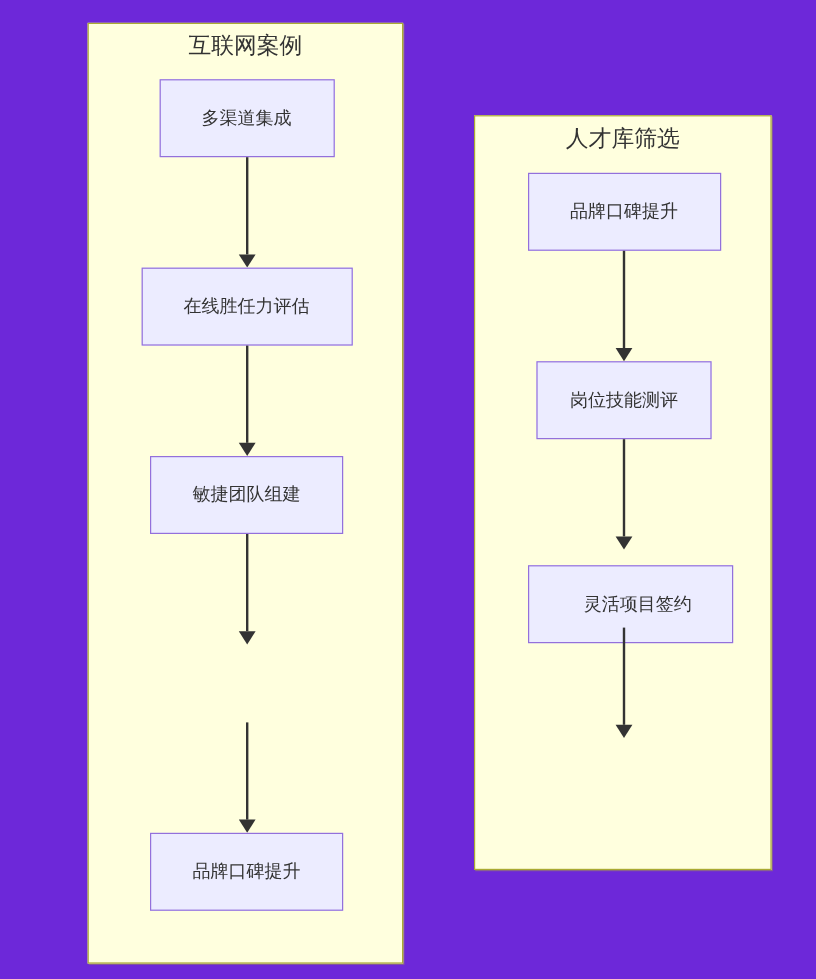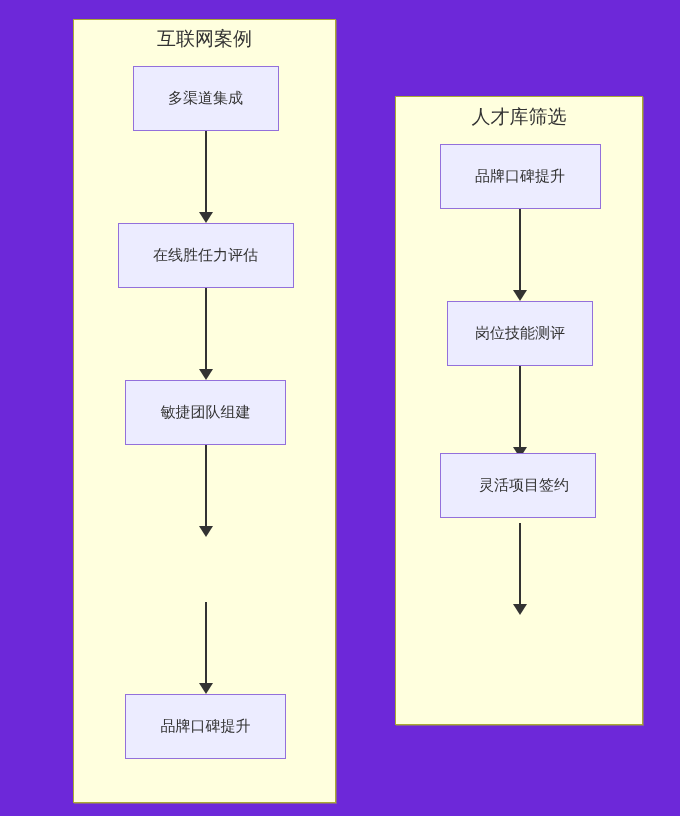--- a/index.html
+++ b/index.html
@@ -78,17 +78,17 @@
       <div class="node" style="top: 674px; left: 51px; width: 161px; height: 65px;">品牌口碑提升</div>
     </section>
   <section class="group" id="group-1" style="left: 395px; top: 96px; width: 248px; height: 629px;">
     <div class="group-title" style="top: 7px;">人才库筛选</div>
   <div class="node" style="top: 47px; left: 43.5px; width: 161px; height: 65px;">品牌口碑提升</div>
       <div class="edge-line" style="left: 123px; top: 112px; height: 81px;"></div>
       <div class="edge-head" style="left: 117px; top: 193px;"></div>
       <div class="node" style="top: 204px; left: 51px; width: 146px; height: 65px;">岗位技能测评</div>
       <div class="edge-line" style="left: 123px; top: 269px; height: 81px;"></div>
       <div class="edge-head" style="left: 117px; top: 350px;"></div>
-      <div class="node" style="top: 356px; left: 43.5px; width: 156px; height: 65px; padding-left: 13px;">灵活项目签约</div>
+      <div class="node" style="top: 374px; left: 43.5px; width: 171px; height: 65px; padding-left: 13px;">灵活项目签约</div>
       <div class="edge-line" style="left: 123px; top: 426px; height: 81px;"></div>
       <div class="edge-head" style="left: 117px; top: 507px;"></div>
     </section>
 </div>
 
 </body></html>

